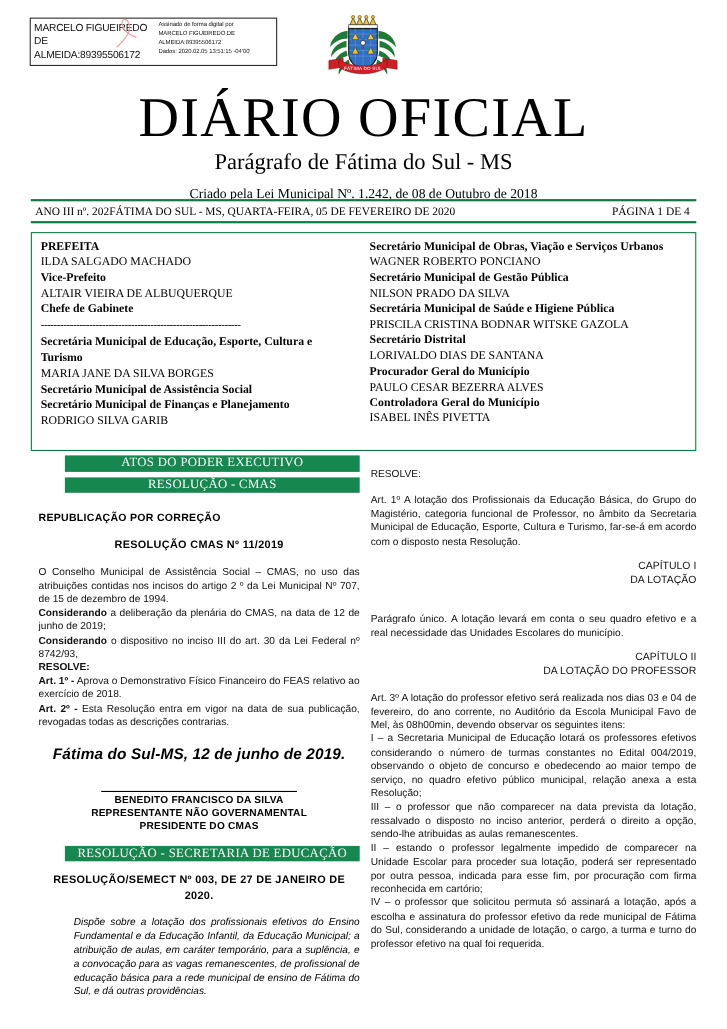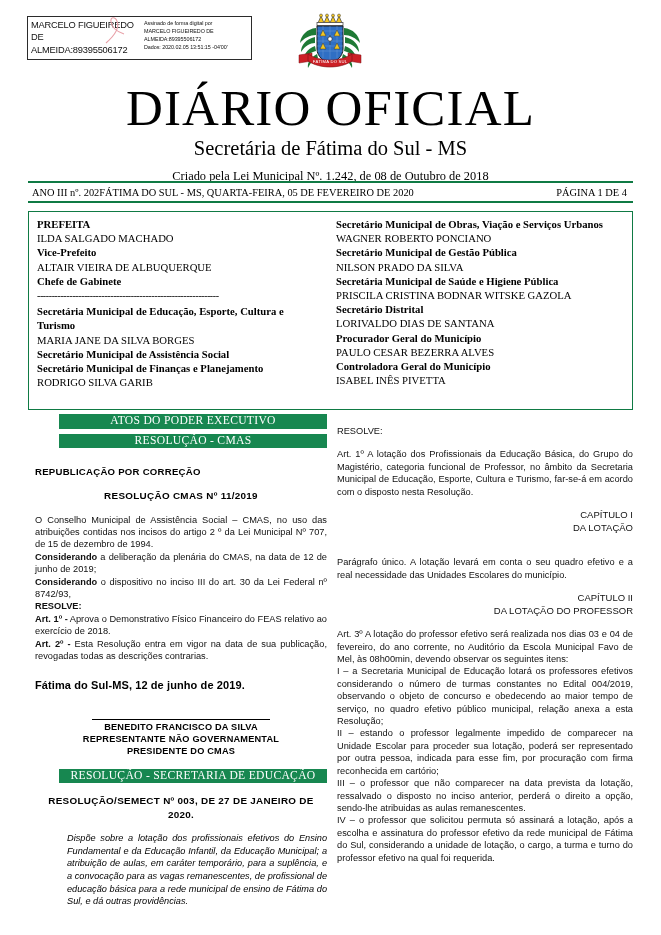--- a/index.html
+++ b/index.html
@@ -203,23 +203,25 @@
     font-family: "Liberation Sans", sans-serif;
     font-weight: bold;
     font-size: 9.9px;
     line-height: 13.5px;
     text-align: center;
     letter-spacing: 0.3px;
   }
   .date-line {
     font-family: "Liberation Sans", sans-serif;
     font-weight: bold;
-    font-size: 11px;
+    font-size: 14px;
     line-height: 13px;
+    text-align: center;
     letter-spacing: 0.1px;
+    font-style: italic;
   }
   .sign-rule {
     width: 178px;
     border-top: 1px solid #000;
     margin: 0 auto 2px auto;
   }
   .sign-block {
     font-family: "Liberation Sans", sans-serif;
     font-weight: bold;
     font-size: 9.2px;
@@ -317,21 +319,21 @@
     <g>
       <path d="M5 44 L18 42 L18 50 L5 52 Z" fill="#cc2026" stroke="#7e1216" stroke-width="0.5"></path>
       <path d="M67 44 L54 42 L54 50 L67 52 Z" fill="#cc2026" stroke="#7e1216" stroke-width="0.5"></path>
       <path d="M14 43 C26 51 46 51 58 43 L58 50 C46 58 26 58 14 50 Z" fill="#cc2026" stroke="#7e1216" stroke-width="0.6"></path>
       <text x="36" y="52.2" font-family="Liberation Sans, sans-serif" font-size="4.2" fill="#ffffff" text-anchor="middle" letter-spacing="0.2">FÁTIMA DO SUL</text>
     </g>
   </svg>
 
   <div class="masthead">
     <div class="do-title">DIÁRIO OFICIAL</div>
-    <div class="do-sub">Secretária de Fátima do Sul - MS</div>
+    <div class="do-sub">Parágrafo de Fátima do Sul - MS</div>
     <div class="do-law">Criado pela Lei Municipal Nº. 1.242, de 08 de Outubro de 2018</div>
   </div>
 
   <div class="edbar">
     <span class="edbar-left">ANO III nº. 202</span>
     <span class="edbar-mid">FÁTIMA DO SUL - MS, QUARTA-FEIRA, 05 DE FEVEREIRO DE 2020</span>
     <span class="edbar-right">PÁGINA 1 DE 4</span>
   </div>
 
   <div class="officials">
@@ -417,19 +419,19 @@
       <div class="chapter">DA LOTAÇÃO</div>
       <div class="gap"></div>
       <div class="gap"></div>
       <p>Parágrafo único. A lotação levará em conta o seu quadro efetivo e a real necessidade das Unidades Escolares do município.</p>
       <div class="gap"></div>
       <div class="chapter">CAPÍTULO II</div>
       <div class="chapter">DA LOTAÇÃO DO PROFESSOR</div>
       <div class="gap"></div>
       <p>Art. 3º A lotação do professor efetivo será realizada nos dias 03 e 04 de fevereiro, do ano corrente, no Auditório da Escola Municipal Favo de Mel, às 08h00min, devendo observar os seguintes itens:</p>
       <p>I – a Secretaria Municipal de Educação lotará os professores efetivos considerando o número de turmas constantes no Edital 004/2019, observando o objeto de concurso e obedecendo ao maior tempo de serviço, no quadro efetivo público municipal, relação anexa a esta Resolução;</p>
+      <p>III – o professor que não comparecer na data prevista da lotação, ressalvado o disposto no inciso anterior, perderá o direito a opção, sendo-lhe atribuidas as aulas remanescentes.</p>
       <p>II – estando o professor legalmente impedido de comparecer na Unidade Escolar para proceder sua lotação, poderá ser representado por outra pessoa, indicada para esse fim, por procuração com firma reconhecida em cartório;</p>
-      <p>III – o professor que não comparecer na data prevista da lotação, ressalvado o disposto no inciso anterior, perderá o direito a opção, sendo-lhe atribuidas as aulas remanescentes.</p>
       <p>IV – o professor que solicitou permuta só assinará a lotação, após a escolha e assinatura do professor efetivo da rede municipal de Fátima do Sul, considerando a unidade de lotação, o cargo, a turma e turno do professor efetivo na qual foi requerida.</p>
     </div>
   </div>
 
 </div>
 
 </body></html>

